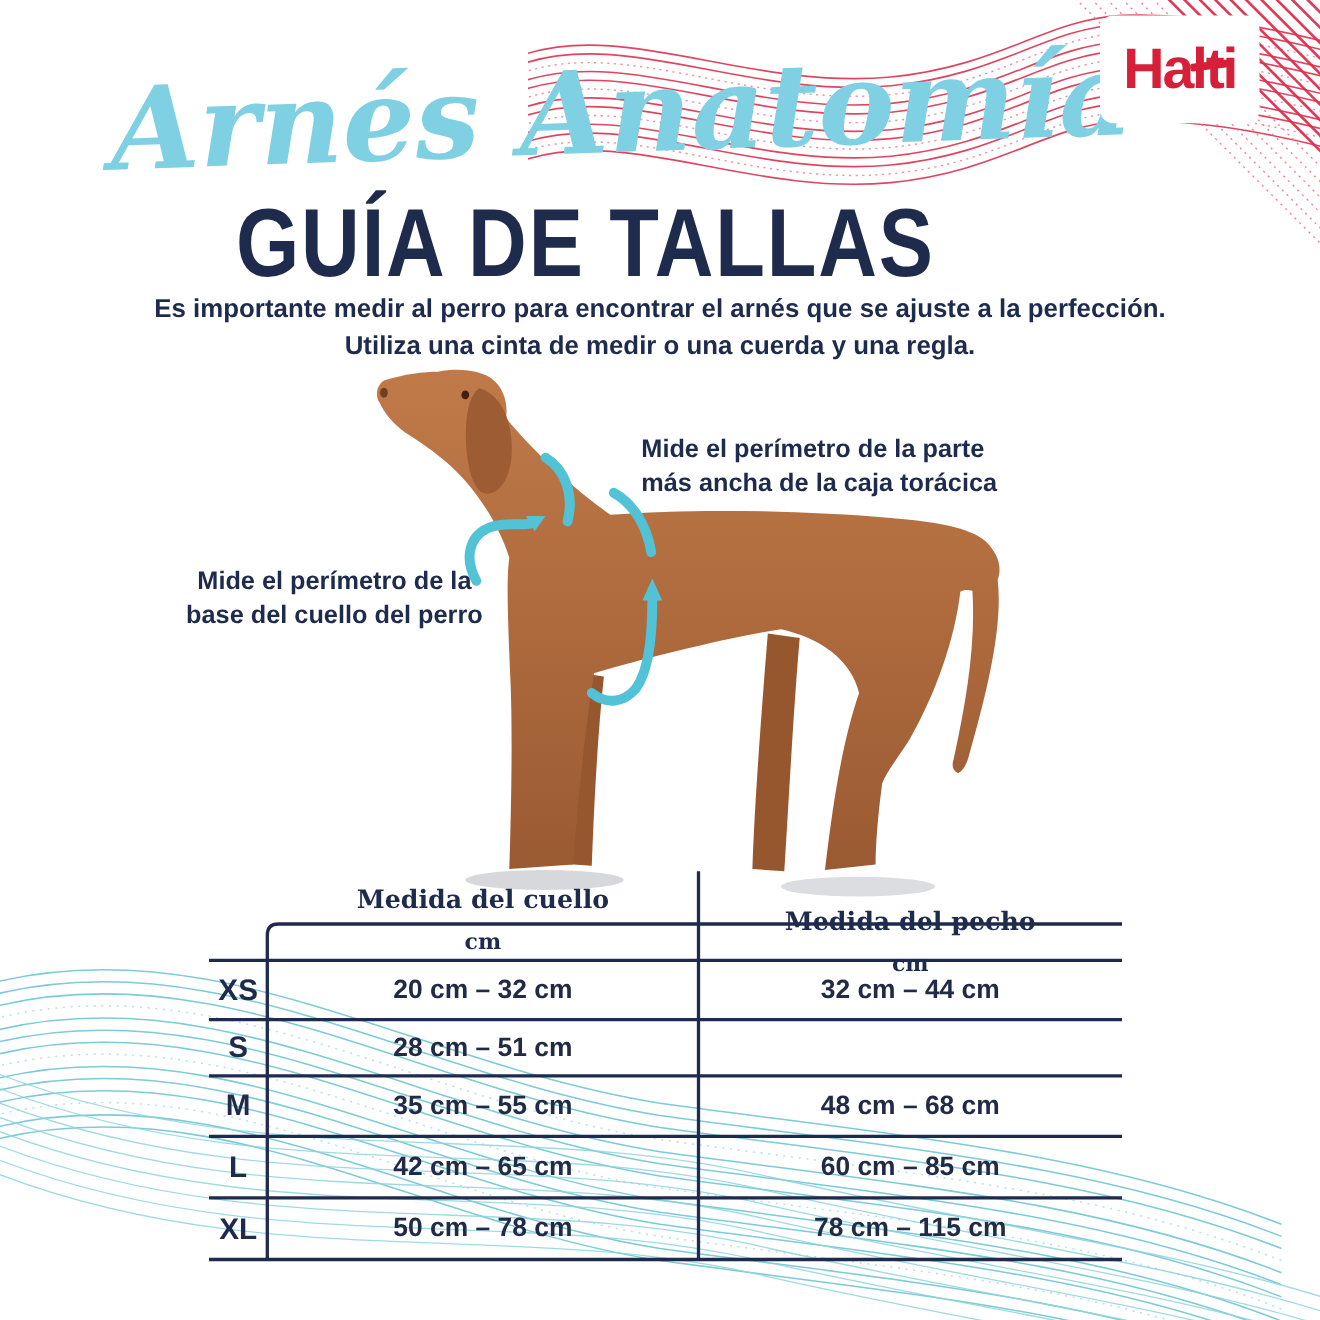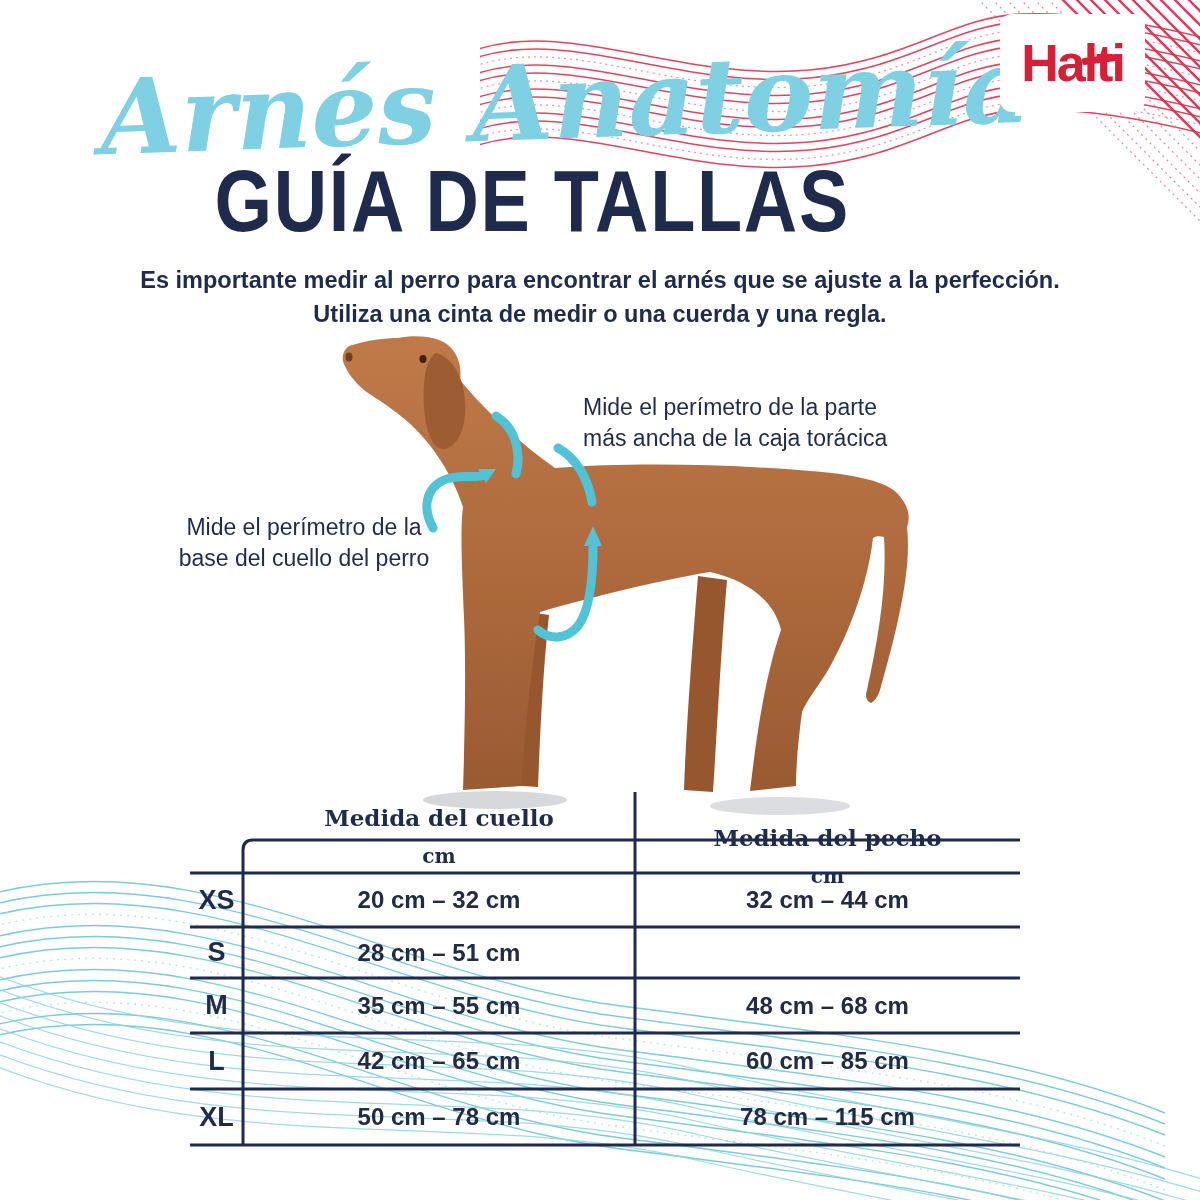--- a/index.html
+++ b/index.html
@@ -7,27 +7,27 @@
   .stage{position:relative;width:1200px;height:1200px;overflow:hidden;}
   .abs{position:absolute;}
   
   #waves-tr{right:0;top:0;width:720px;height:310px;}
   #waves-bl{left:0;bottom:0;width:1200px;height:345px;}
   
   .script-title{left:0;right:0;top:40px;text-align:center;white-space:nowrap;
      font-family:"DejaVu Serif",serif;font-style:italic;font-weight:bold;
      font-size:104px;color:#7ed0e2;}
   .script-title span{display:inline-block;transform:translateX(-35px) rotate(-2deg);}
-  .main-title{left:0;right:0;top:150px;text-align:center;white-space:nowrap;
+  .main-title{left:0;right:0;top:170px;text-align:center;white-space:nowrap;
      font-weight:700;font-size:88px;letter-spacing:2px;color:#1e2b4d;}
   .main-title span{display:inline-block;transform:translateX(-68px) scaleX(0.84);transform-origin:center;}
   .intro{left:0;right:0;top:263px;text-align:center;font-size:23.5px;font-weight:700;
      line-height:34px;color:#1e2b4d;white-space:nowrap;}
   
-  .note{font-size:23px;font-weight:400;line-height:31px;color:#1e2b4d;}
+  .note{font-size:23px;font-weight:700;line-height:31px;color:#1e2b4d;}
   .note-chest{left:583px;top:392px;text-align:left;}
   .note-neck{left:168px;top:512px;width:272px;text-align:center;}
   
   #dog-svg{left:330px;top:330px;width:590px;height:490px;}
   
   #table-lines{left:0;top:0;width:1200px;height:1200px;}
   .th{top:797px;height:40px;display:flex;align-items:center;justify-content:center;
       font-family:"DejaVu Serif",serif;font-weight:bold;font-size:23px;color:#1e2b4d;}
   .th1{left:243px;width:392px;} .th2{left:635px;width:385px;margin-top:20px;}
   .tu{top:841px;height:30px;display:flex;align-items:center;justify-content:center;

